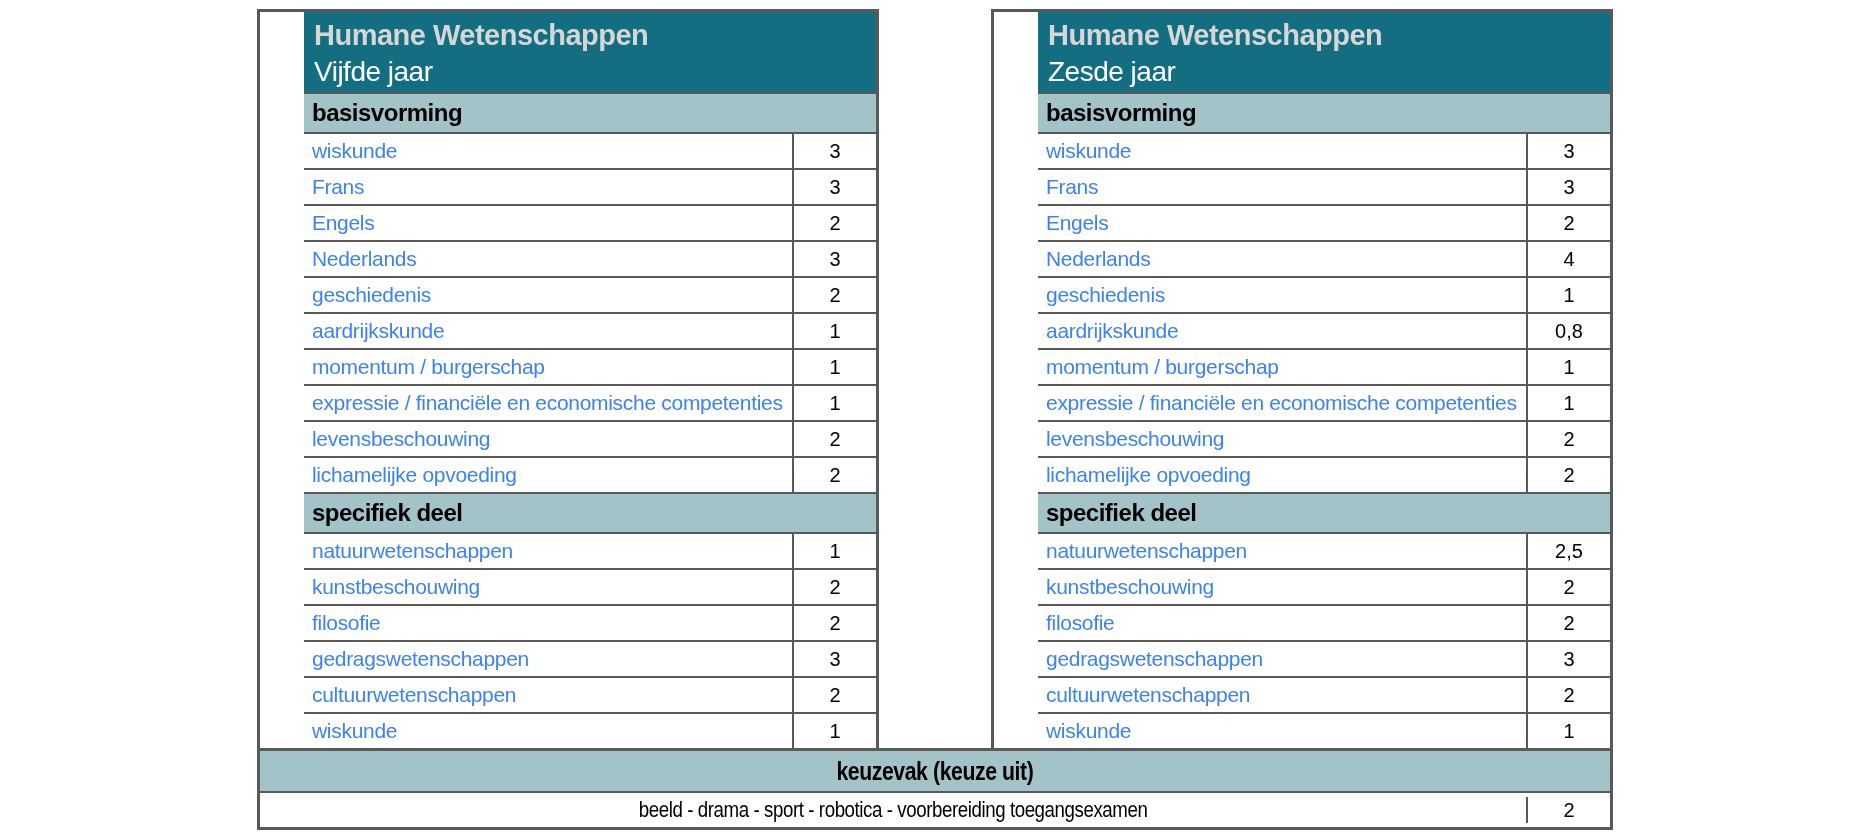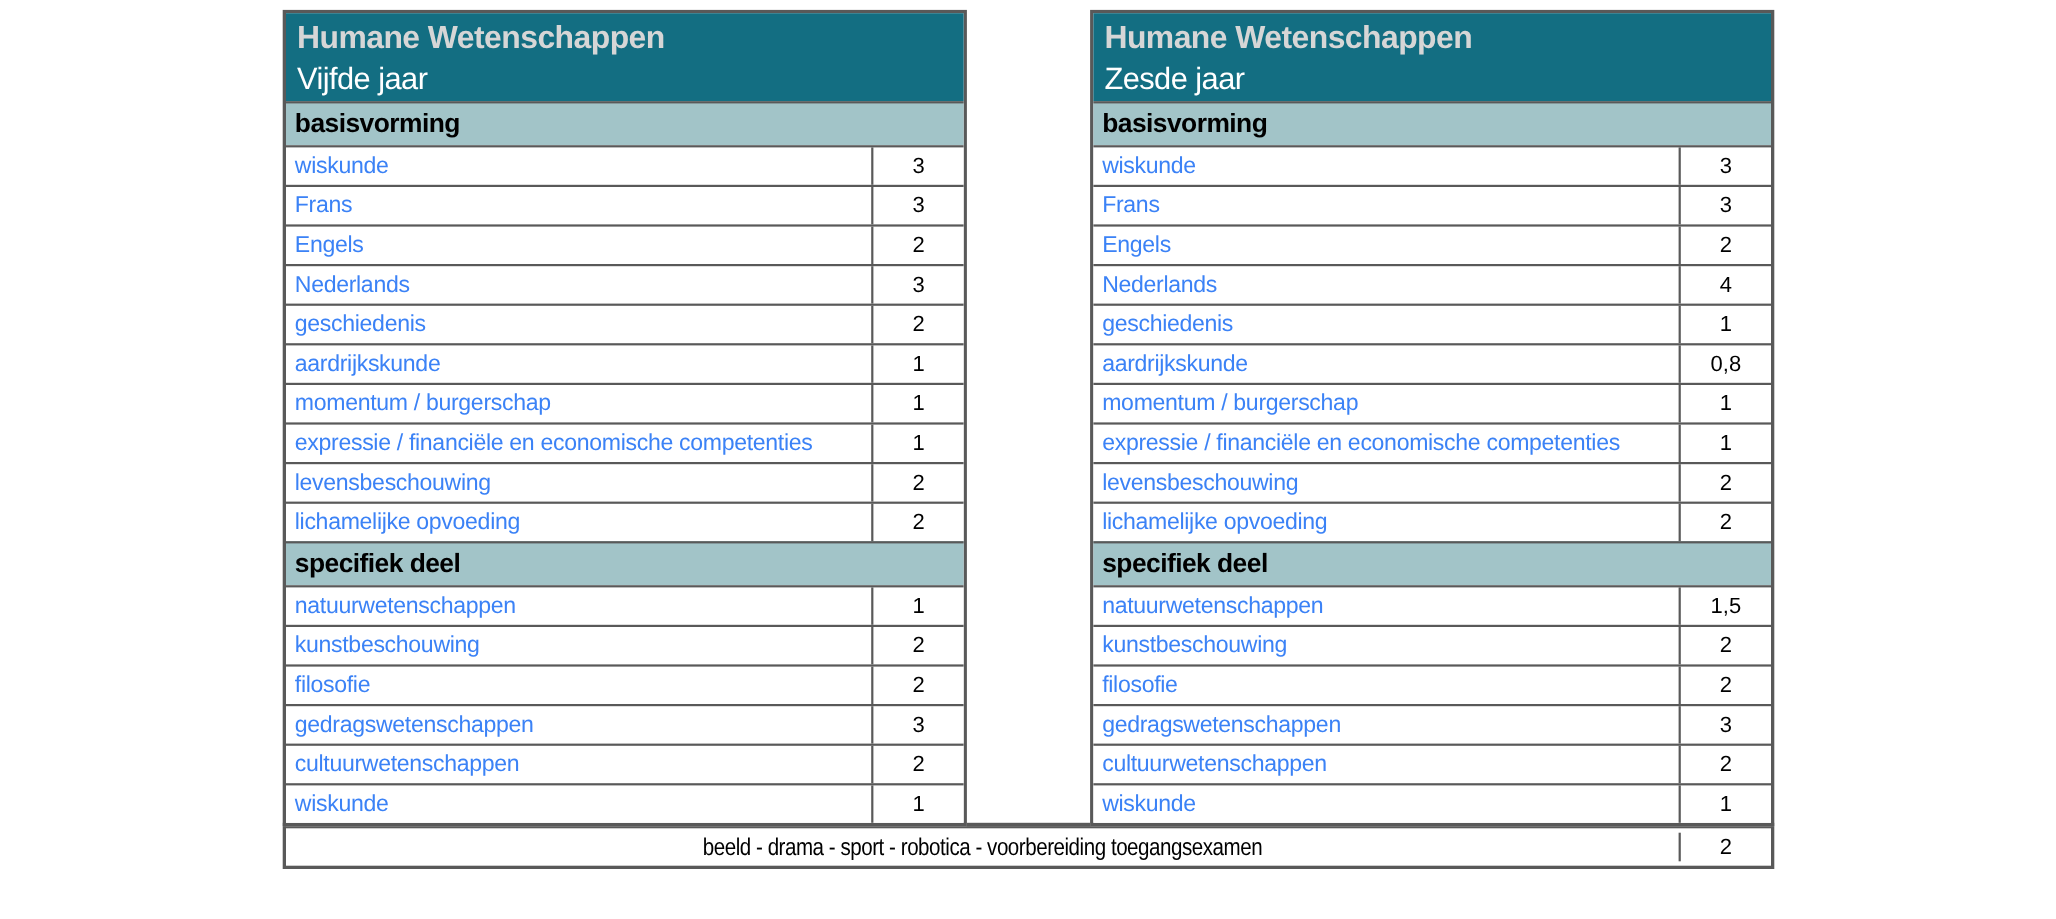--- a/index.html
+++ b/index.html
@@ -8,21 +8,21 @@
     --border:#595959;
     --title-color:#d6d6d6;
     --subtitle-color:#ffffff;
   }
   *{box-sizing:border-box;margin:0;padding:0;}
   body{background:#ffffff;font-family:"Liberation Sans",sans-serif;}
   .canvas{position:relative;width:1869px;height:835px;background:#ffffff;overflow:hidden;}
   .wrap{position:absolute;left:257px;top:9px;width:1356px;}
   .tables-row{display:flex;}
   .gap{width:112px;flex:0 0 112px;}
-  .year-table{width:622px;flex:0 0 622px;border:3px solid var(--border);background:#ffffff;}
+  .year-table{width:622px;flex:0 0 622px;border:3px solid var(--border);background:#ffffff;padding-left:44px;}
   .thead{height:80px;background:var(--header-bg);padding:3px 12px 0 10px;display:flex;flex-direction:column;justify-content:center;}
   .t-title{font-size:29px;font-weight:bold;color:var(--title-color);letter-spacing:-0.5px;line-height:37px;}
   .t-subtitle{font-size:28px;font-weight:normal;color:var(--subtitle-color);letter-spacing:-0.5px;line-height:36px;}
   .section-band{height:40px;border-top:2px solid var(--border);background:var(--section-bg);
     display:flex;align-items:center;padding-left:8px;font-size:24px;font-weight:bold;color:#000;letter-spacing:-0.5px;}
   .row{display:flex;border-top:2px solid var(--border);height:36px;background:#ffffff;}
   .cell{display:flex;align-items:center;}
   .cell.label{flex:1 1 auto;padding-left:8px;font-size:21px;color:#3b82f6;letter-spacing:-0.3px;border-right:2px solid var(--border);}
   .cell.value{flex:0 0 82px;width:82px;justify-content:center;font-size:20px;color:#000;}
   .keuzevak-box{width:1356px;border:3px solid var(--border);margin-top:-3px;background:#ffffff;}
@@ -161,21 +161,21 @@
               <div class="cell label">levensbeschouwing</div>
               <div class="cell value">2</div>
             </div>
             <div class="row">
               <div class="cell label">lichamelijke opvoeding</div>
               <div class="cell value">2</div>
             </div>
             <div class="section-band">specifiek deel</div>
             <div class="row">
               <div class="cell label">natuurwetenschappen</div>
-              <div class="cell value">1,5</div>
+              <div class="cell value">2,5</div>
             </div>
             <div class="row">
               <div class="cell label">kunstbeschouwing</div>
               <div class="cell value">2</div>
             </div>
             <div class="row">
               <div class="cell label">filosofie</div>
               <div class="cell value">2</div>
             </div>
             <div class="row">
@@ -189,20 +189,23 @@
             <div class="row">
               <div class="cell label">wiskunde</div>
               <div class="cell value">1</div>
             </div>
           </div>
       </div>
 
     </div>
 
     <div class="keuzevak-box">
+      <div class="k-band">
+        <span class="condensed-bold">keuzevak (keuze uit)</span>
+      </div>
       <div class="k-row">
         <div class="k-label-cell">
           <span class="condensed">beeld - drama - sport - robotica - voorbereiding toegangsexamen</span>
         </div>
         <div class="k-value-cell">2</div>
       </div>
     </div>
 
   </div>
 </div>

